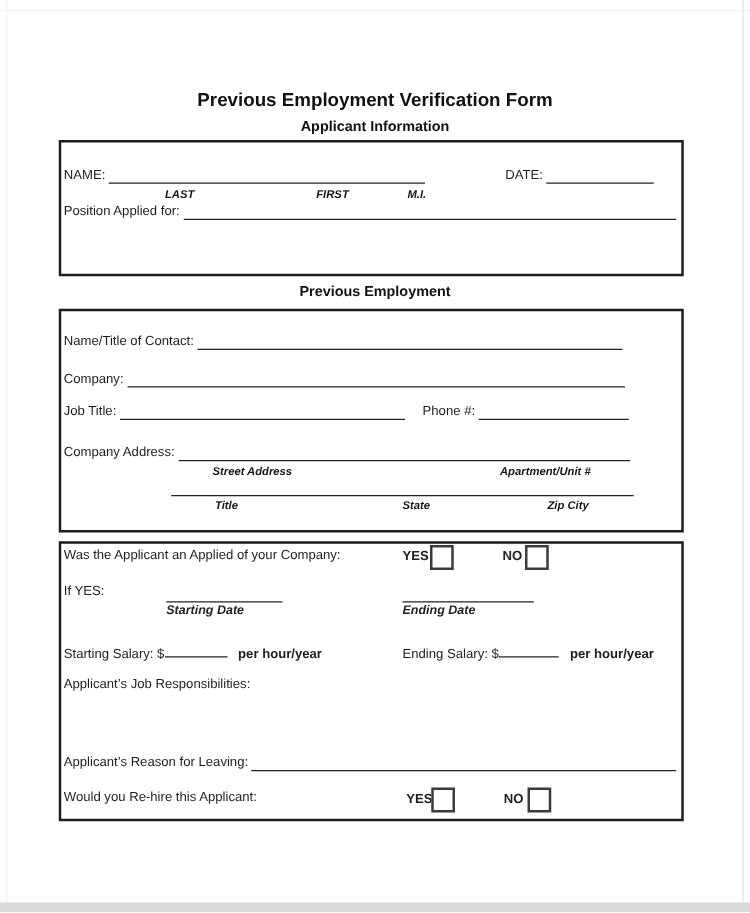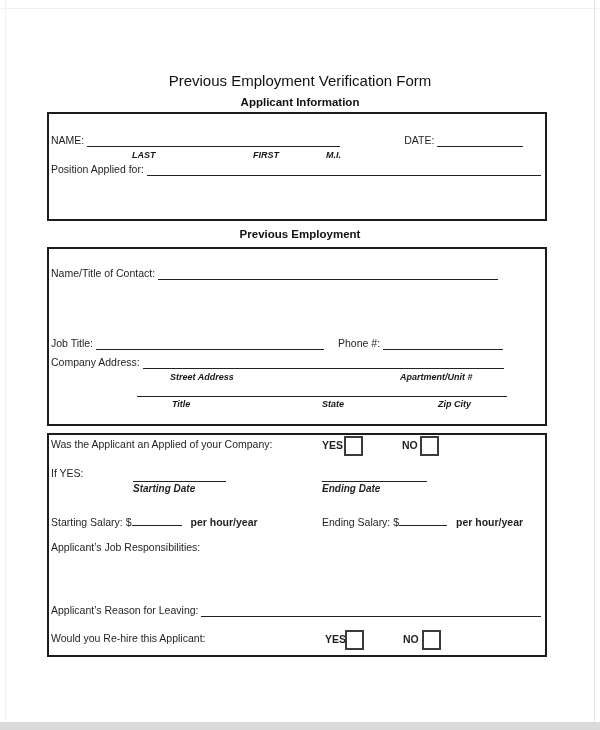--- a/index.html
+++ b/index.html
@@ -2,21 +2,21 @@
 <html><head>
 <meta charset="utf-8">
 <style>
   html,body{margin:0;padding:0;background:#ffffff;}
   .page{
     position:relative;width:600px;height:730px;background:#ffffff;
     font-family:"Liberation Sans",sans-serif;color:#1f1f1f;overflow:hidden;
   }
   .doc-title{
     position:absolute;top:72px;left:0;width:100%;text-align:center;
-    font-size:15px;font-weight:normal;color:#111;
+    font-size:15px;font-weight:bold;color:#111;
   }
   .section-head{
     position:absolute;left:0;width:100%;text-align:center;
     font-size:11.5px;font-weight:bold;color:#111;
   }
   .box{
     position:absolute;left:47px;width:500px;box-sizing:border-box;
     border:2px solid #1c1c1c;background:#ffffff;
   }
   .row{
@@ -88,22 +88,26 @@
 
   <div class="section-head" style="top:228px;">Previous Employment</div>
 
   <div class="box" style="top:247px;height:179px;">
 
     <div class="row" style="top:17px;">
       <span class="lbl">Name/Title of Contact:</span>
       <span class="fld" style="width:340px;"></span>
     </div>
 
+    <div class="row" style="top:47px;">
+      <span class="lbl">Company:</span>
+      <span class="fld" style="width:398px;"></span>
+    </div>
 
-    <div class="row" style="top:87px;">
+    <div class="row" style="top:73px;">
       <span class="lbl">Job Title:</span>
       <span class="fld" style="width:228px;"></span>
       <span class="lbl" style="margin-left:14px;">Phone #:</span>
       <span class="fld" style="width:120px;"></span>
     </div>
 
     <div class="row" style="top:106px;">
       <span class="lbl">Company Address:</span>
       <span class="fld" style="width:361px;"></span>
     </div>

